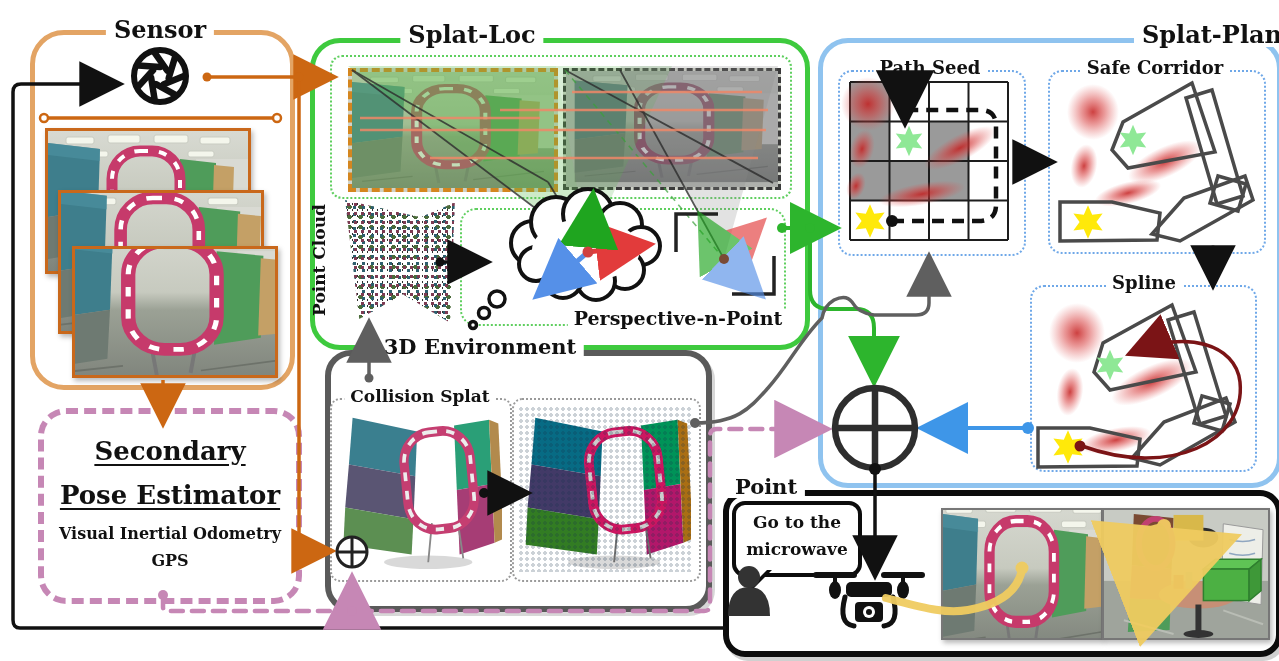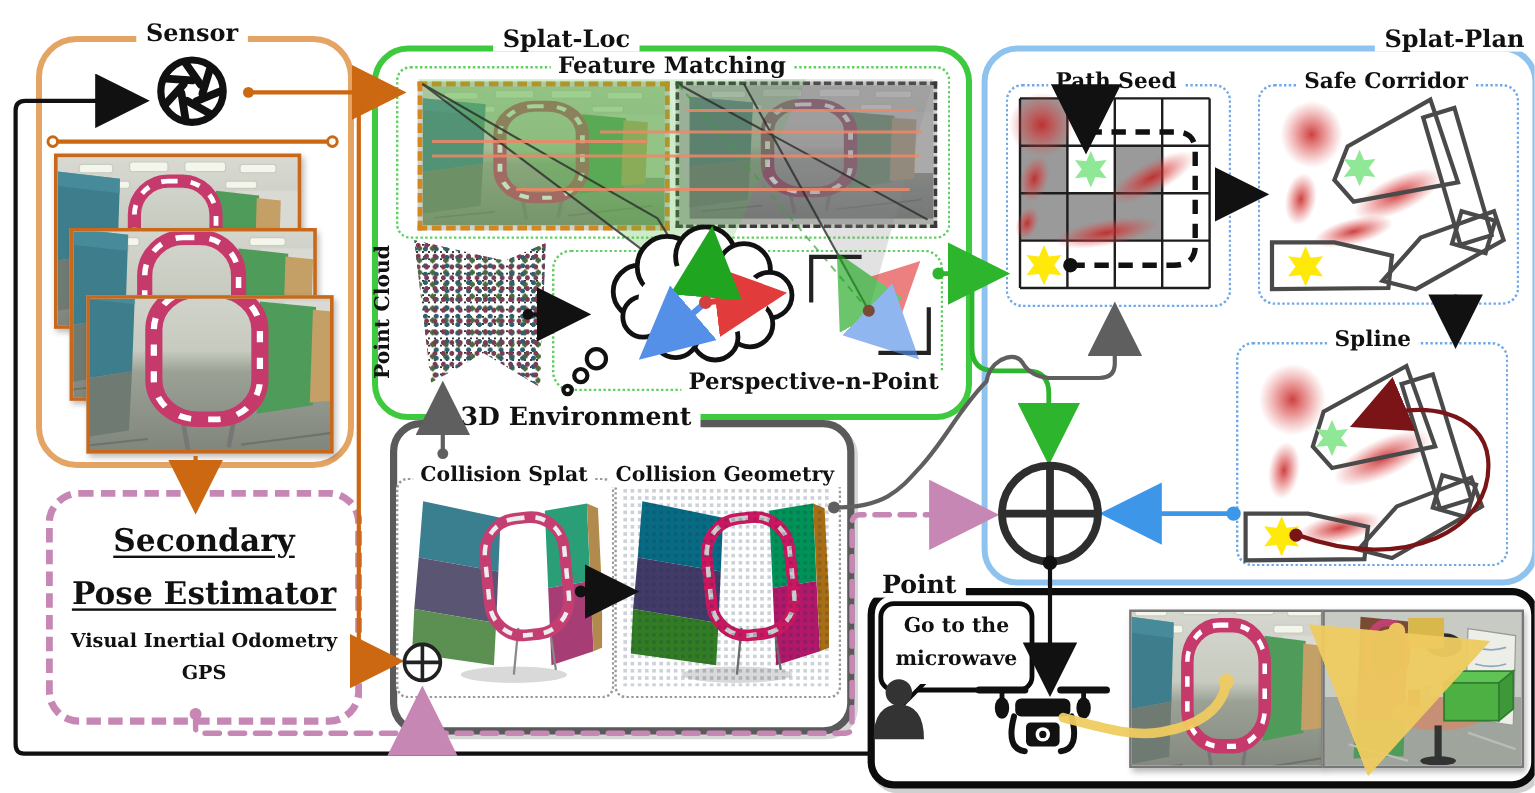--- a/index.html
+++ b/index.html
@@ -22,21 +22,21 @@
   #safecorridor-box{left:1048px;top:70px;width:214px;height:180px;border:2.5px dotted #6FA8E8;border-radius:14px;z-index:3;}
   #spline-box{left:1030px;top:285px;width:223px;height:183px;border:2.5px dotted #6FA8E8;border-radius:14px;z-index:3;}
   #env-box{left:325px;top:350px;width:375px;height:250px;border:6px solid #5A5A5A;border-radius:26px;z-index:2;
            box-shadow:3px 4px 0 rgba(140,140,140,.35);}
   #gs-box{left:330px;top:398px;width:178px;height:180px;border:2.5px dotted #9a9a9a;border-radius:10px;z-index:3;}
   #cg-box{left:512px;top:398px;width:185px;height:180px;border:2.5px dotted #9a9a9a;border-radius:10px;z-index:3;}
   #secondary-box{left:38px;top:408px;width:252px;height:184px;border:6px dashed #C687B5;border-radius:28px;z-index:2;text-align:center;}
   #agent-box{left:723px;top:490px;width:547px;height:155px;border:6px solid #0c0c0c;border-radius:22px;z-index:2;
            box-shadow:3px 4px 0 rgba(120,120,120,.35);}
   
-  .t24{font-size:20px;} .t21{font-size:21px;} .t19{font-size:19px;} .t18{font-size:18px;} .t17{font-size:17px;}
+  .t24{font-size:24px;} .t21{font-size:21px;} .t19{font-size:19px;} .t18{font-size:18px;} .t17{font-size:17px;}
   #secondary-box .sec-line{display:block;font-size:26px;text-decoration:underline;text-underline-offset:4px;margin-top:22px;}
   #secondary-box .sec-item{display:block;font-size:16px;margin-top:14px;}
   
   #speech{position:absolute;left:732px;top:501px;width:122px;height:64px;border:4px solid #0c0c0c;border-radius:13px;
           background:#fff;z-index:13;text-align:center;font-size:17px;line-height:27px;padding-top:4px;}
   #speech::after{content:"";position:absolute;left:12px;bottom:-21px;width:0;height:0;
           border:12px solid transparent;border-top-color:#0c0c0c;border-left-color:#0c0c0c;}
   #speech::before{content:"";position:absolute;left:19px;bottom:-9px;width:0;height:0;z-index:2;
           border:8px solid transparent;border-top-color:#fff;border-left-color:#fff;}
   
@@ -71,21 +71,20 @@
 
 <div id="stage">
 
   <div class="box" id="sensor-box"></div>
   <div class="title t24" style="left:160px;top:17px;">Sensor</div>
 
   <div class="box" id="splatloc-box"></div>
   <div class="title t24" style="left:472px;top:22px;">Splat-Loc</div>
 
   <div class="box" id="fm-box"></div>
-  <div class="subtitle t19" style="left:560px;top:46px;">Feature Matching</div>
 
   <div class="box" id="pnp-box"></div>
   <div class="subtitle t19" style="left:678px;top:309px;">Perspective-n-Point</div>
   <div id="pc-label">Point Cloud</div>
 
   <div class="box" id="splatplan-box"></div>
   <div class="title t24" style="left:1212px;top:22px;">Splat-Plan</div>
 
   <div class="box" id="pathseed-box"></div>
   <div class="subtitle t18" style="left:930px;top:59px;">Path Seed</div>
@@ -96,21 +95,20 @@
   <div class="box" id="spline-box"></div>
   <div class="subtitle t18" style="left:1144px;top:274px;text-align:center;">Spline</div>
 
   <div class="box" id="env-box"></div>
   <div class="title t21" style="left:480px;top:336px;">3D Environment</div>
 
   <div class="box" id="gs-box"></div>
   <div class="subtitle t17" style="left:420px;top:388px;">Collision Splat</div>
 
   <div class="box" id="cg-box"></div>
-  <div class="subtitle t17" style="left:604px;top:388px;">Collision Geometry</div>
 
   <div class="box" id="secondary-box">
     <span class="sec-line">Secondary</span>
     <span class="sec-line" style="margin-top:14px;">Pose Estimator</span>
     <span class="sec-item">Visual Inertial Odometry</span>
     <span class="sec-item" style="margin-top:8px;">GPS</span>
   </div>
 
   <div class="box" id="agent-box"></div>
   <div class="title t21" style="left:766px;top:476px;">Point</div>

